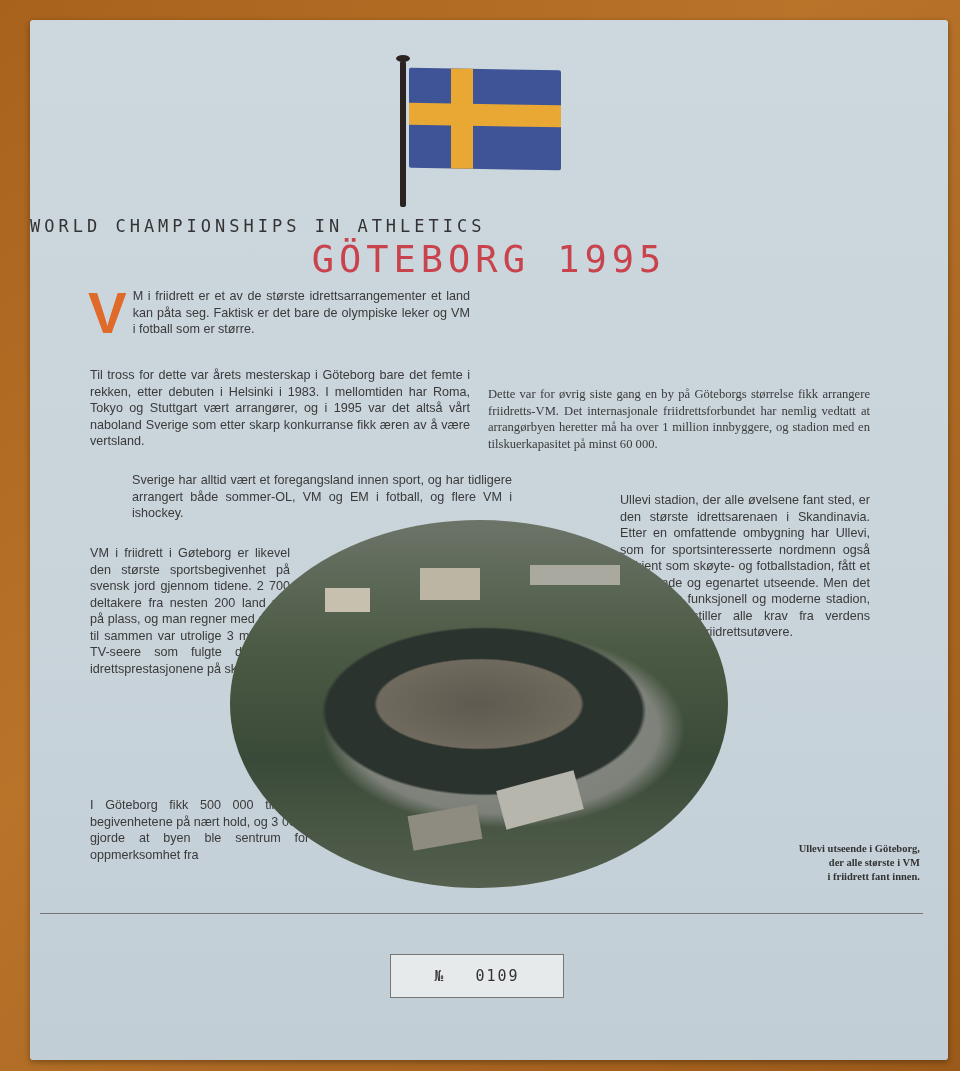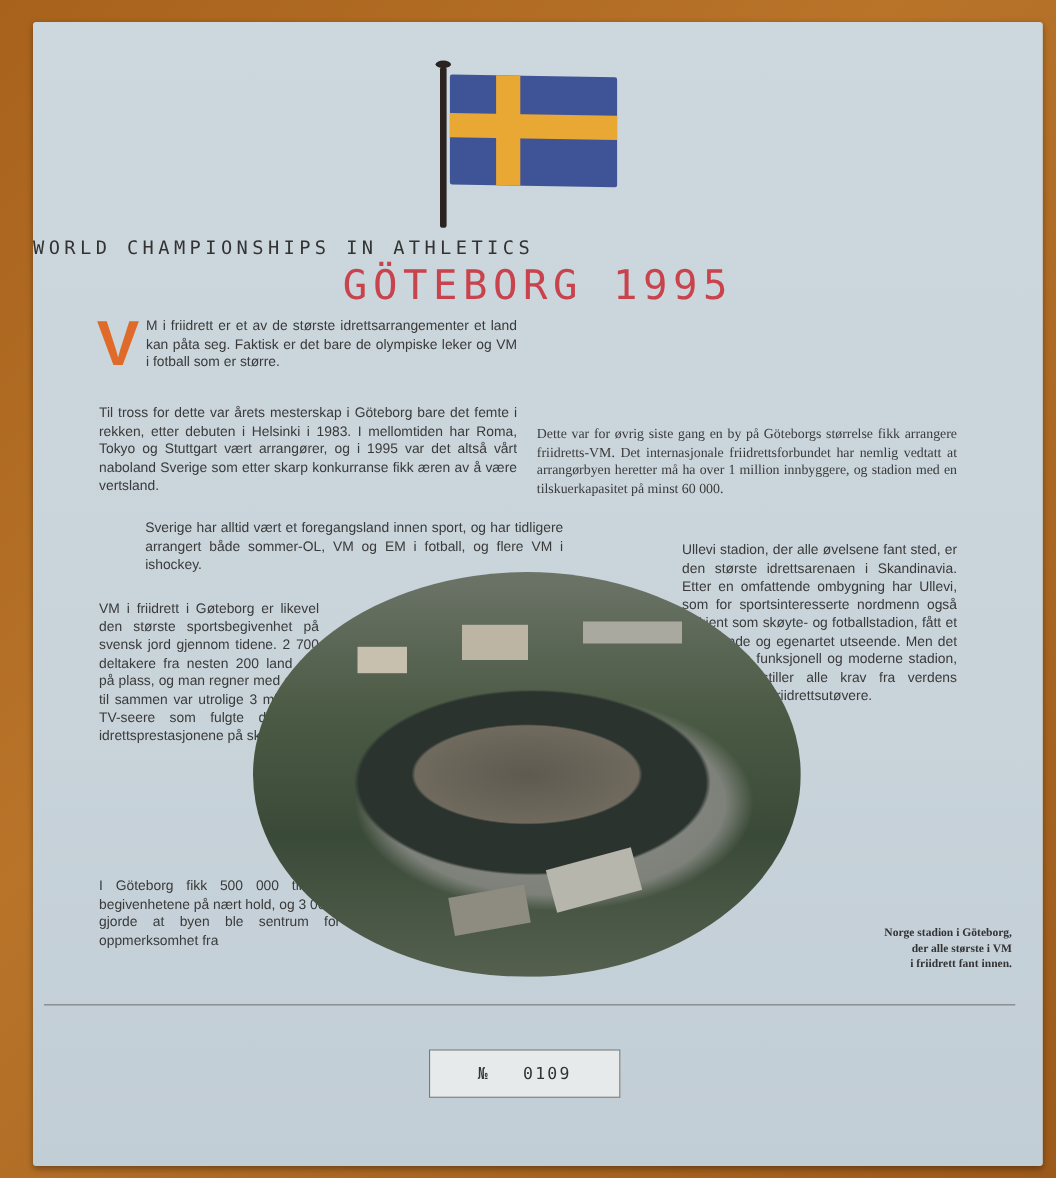--- a/index.html
+++ b/index.html
@@ -84,21 +84,21 @@
 
   <div class="photo">
     <div class="b1"></div>
     <div class="b2"></div>
     <div class="b3"></div>
     <div class="b4"></div>
     <div class="b5"></div>
   </div>
 
   <div class="caption">
-    <div>Norge stadion i Göteborg,</div>
+    <div>Ullevi utseende i Göteborg,</div>
     <div>der alle største i VM</div>
     <div>i friidrett fant innen.</div>
   </div>
 
   <div class="divider"></div>
 
   <div class="numbox">
     <span>№</span>
     <span>0109</span>
   </div>

